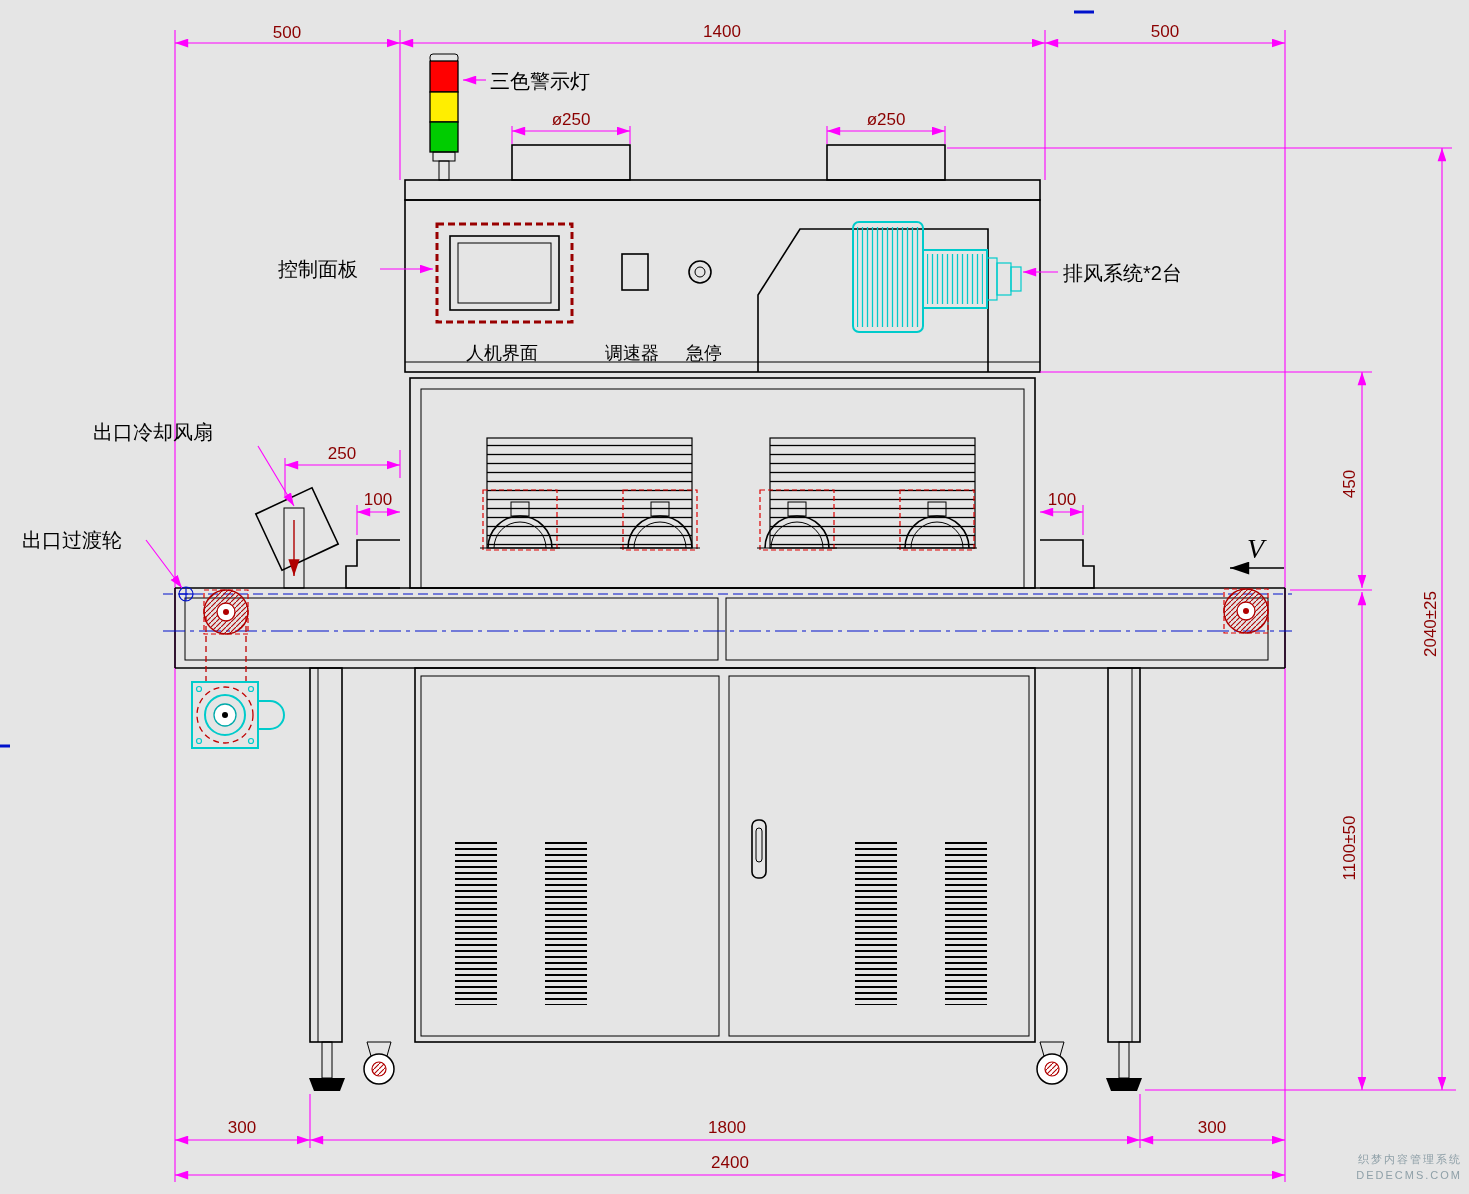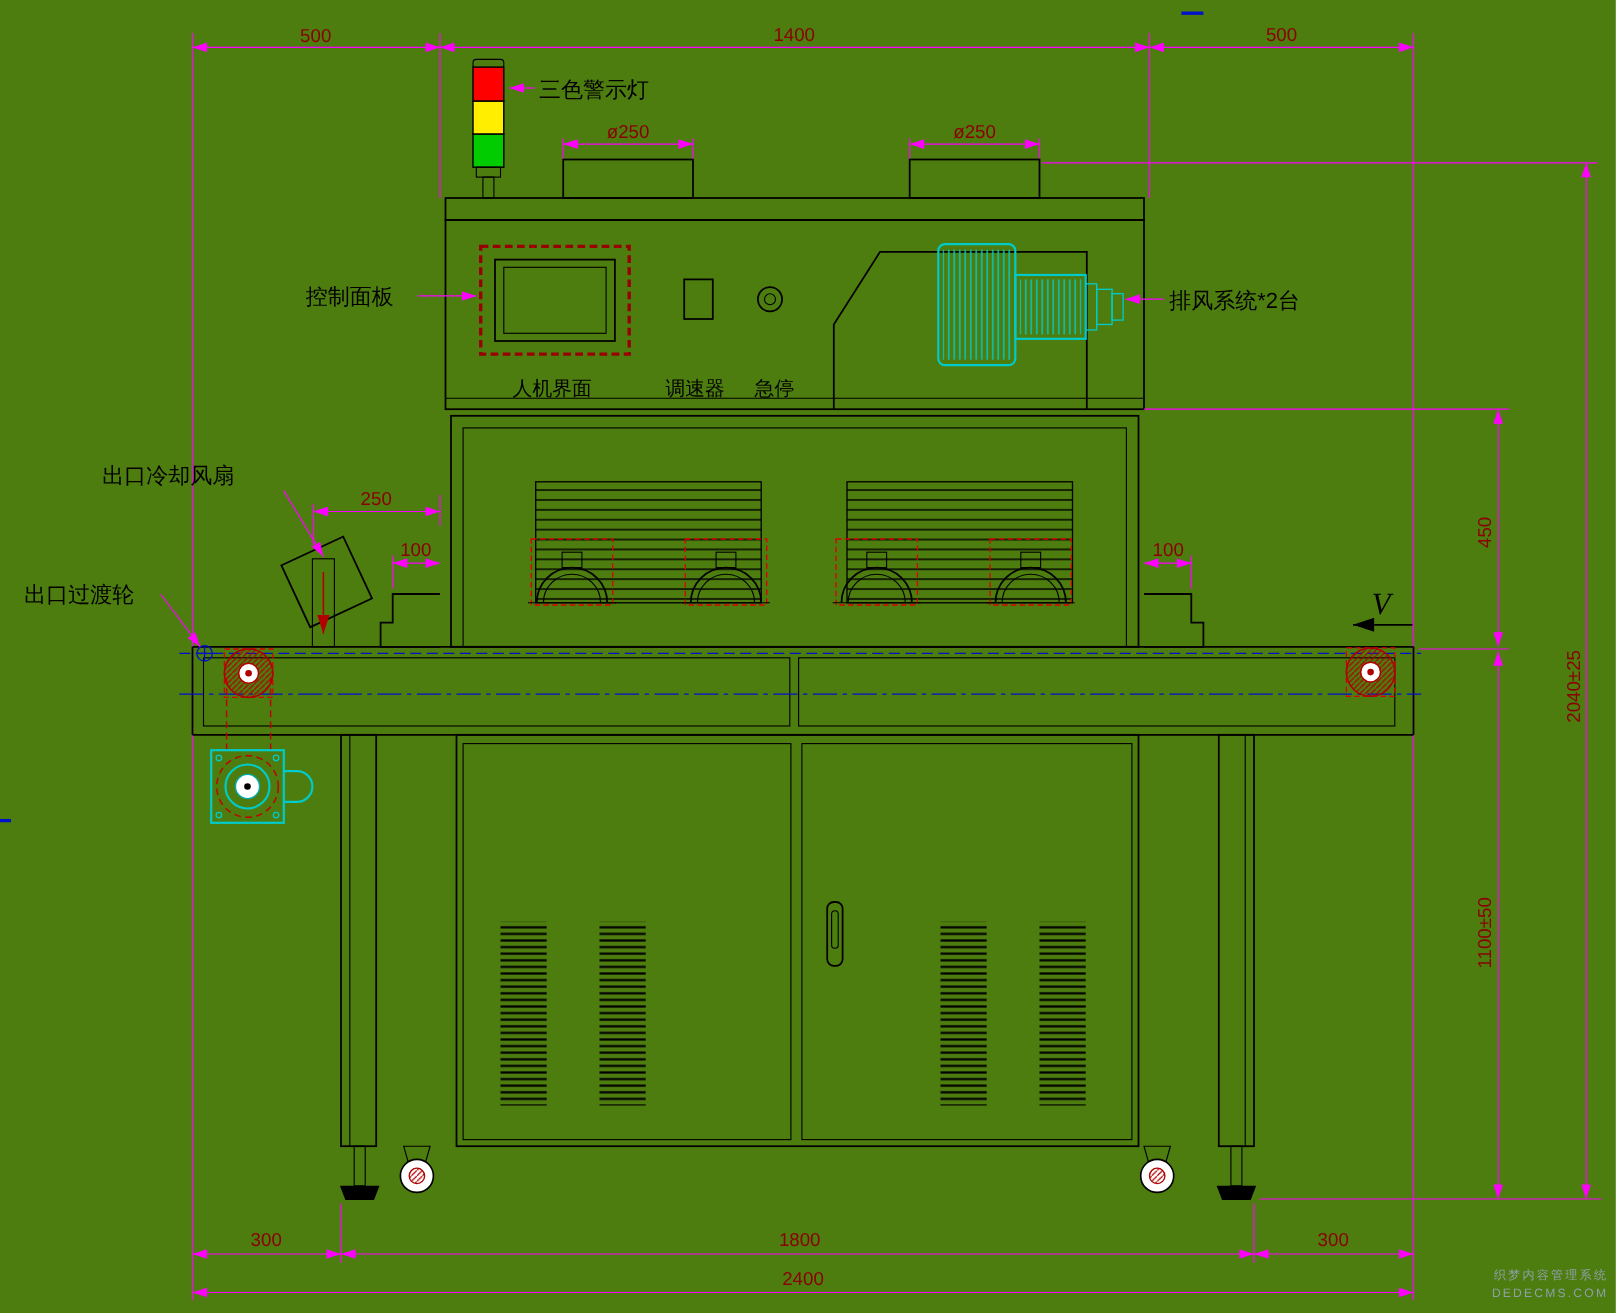--- a/index.html
+++ b/index.html
@@ -1,16 +1,16 @@
 <!DOCTYPE html>
 <html><head>
 <meta charset="utf-8">
 <style>
   html,body{margin:0;padding:0;background:#fff;}
-  .canvas{position:relative;width:1469px;height:1194px;background:#4d7c0f;overflow:hidden;}
+  .canvas{position:relative;width:1469px;height:1194px;background:#e5e5e5;overflow:hidden;}
   svg{display:block;}
   .blk{stroke:#000;stroke-width:1.6;fill:none;}
   .thin{stroke:#000;stroke-width:1;fill:none;}
   .dim{stroke:#ff00ff;stroke-width:1.1;fill:none;}
   .dimt{font:17px "Liberation Sans",sans-serif;fill:#8B0000;}
   .zh{font:20px "Liberation Sans",sans-serif;fill:#000;}
   .zhs{font:18px "Liberation Sans",sans-serif;fill:#000;}
   .cy{stroke:#00CBCB;stroke-width:2;fill:none;}
   .cyt{stroke:#00CBCB;stroke-width:1.2;fill:none;}
   .rd{stroke:#C00000;stroke-width:1.3;fill:none;stroke-dasharray:6 4;}

